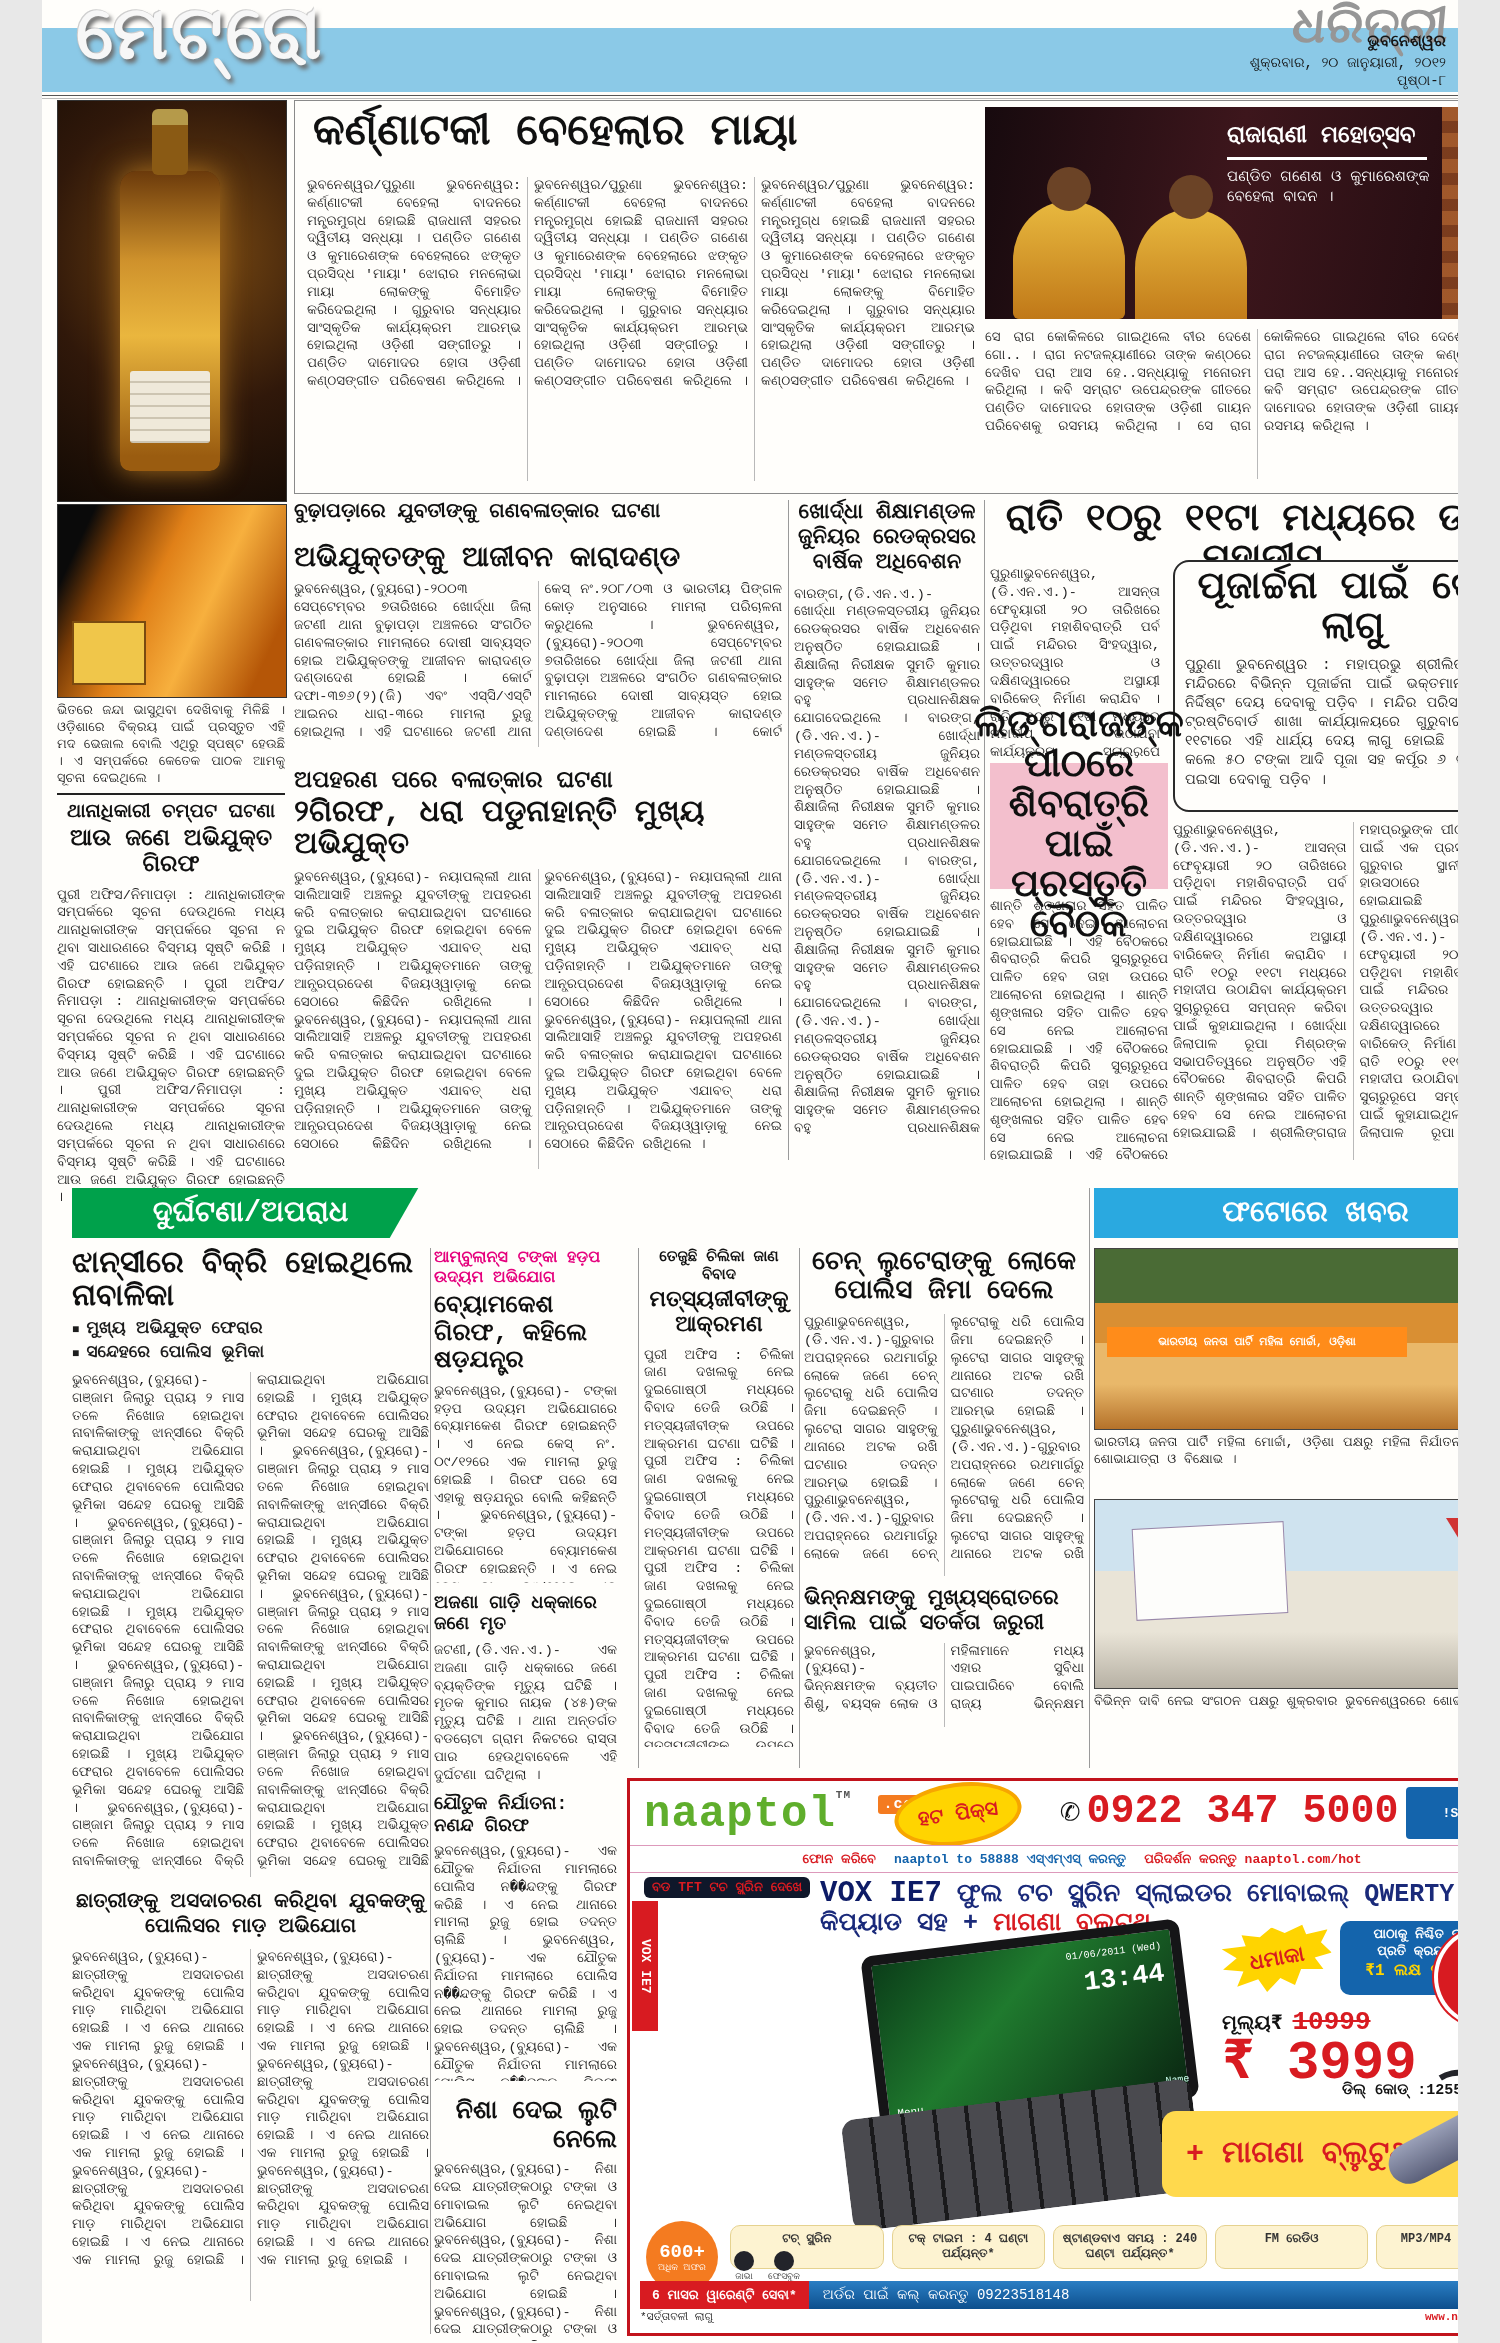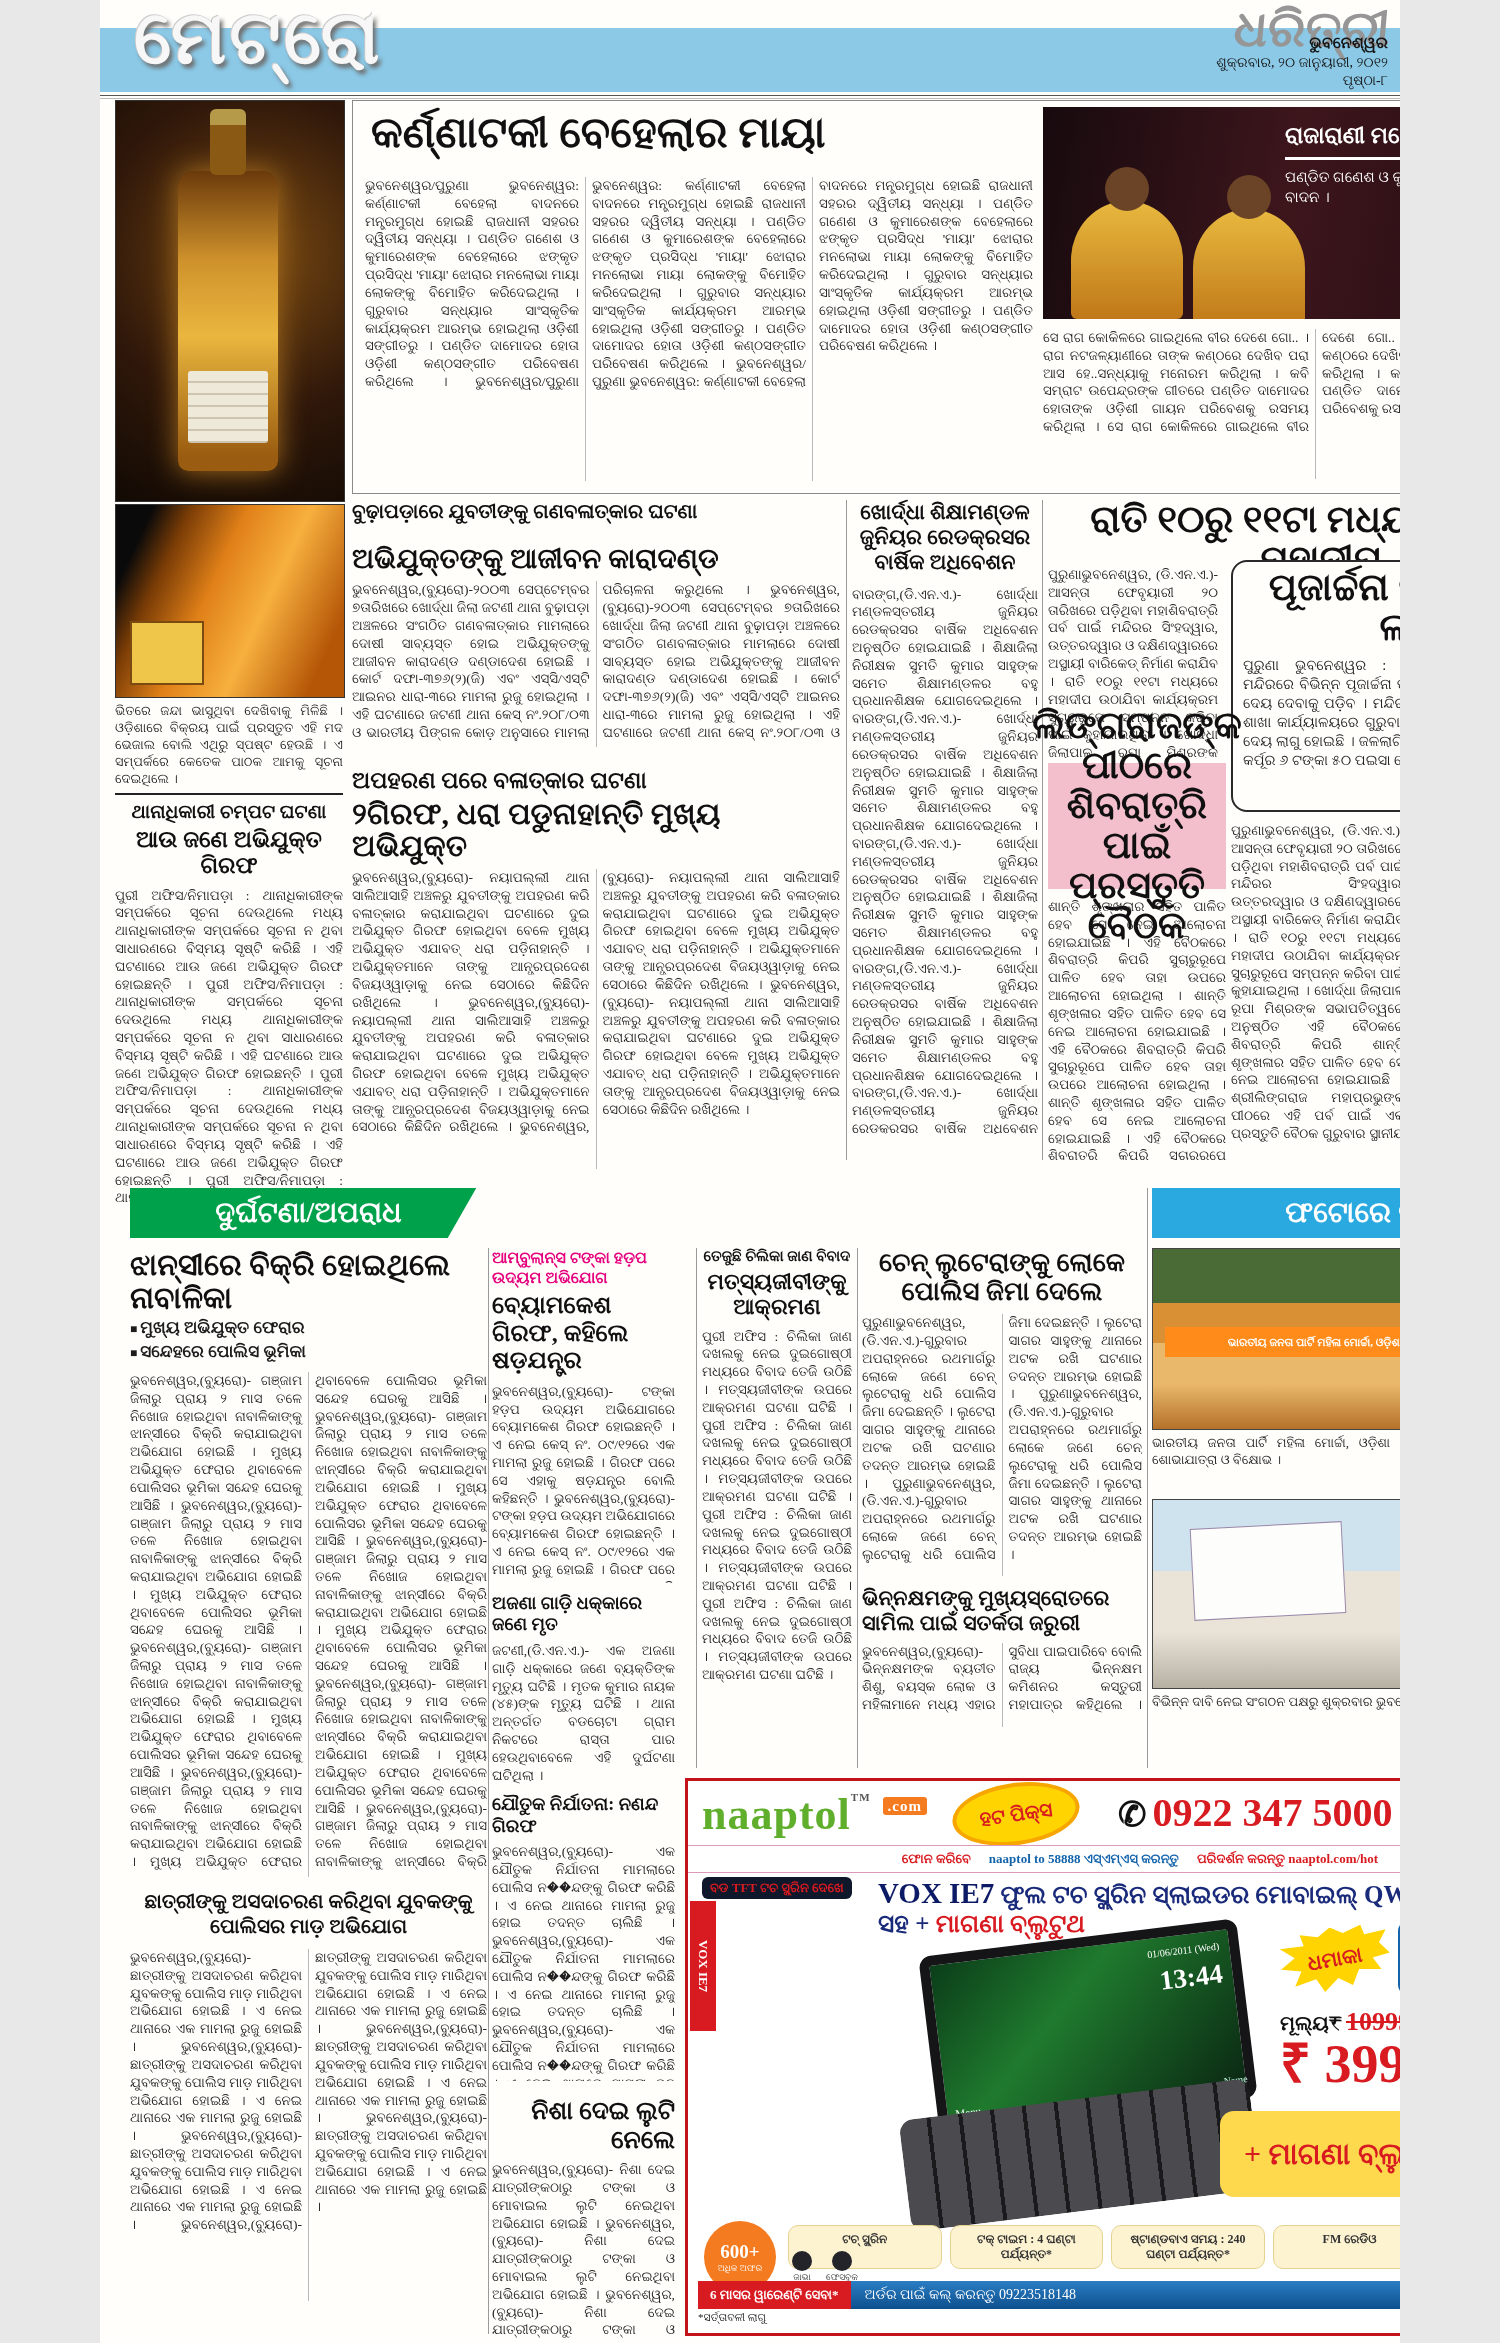--- a/index.html
+++ b/index.html
@@ -1,17 +1,17 @@
 <!DOCTYPE html>
 <html><head>
 <meta charset="utf-8">
 <style>
   html,body{margin:0;padding:0;background:#e8e8e8;}
-  #page{position:relative;width:1300px;height:2343px;background:#fffefb;margin:0 auto;
-        font-family:Liberation Serif, serif;color:#1c1c1c;overflow:hidden;}
+  #page{position:relative;width:1416px;height:2343px;background:#fffefb;margin:0 auto;
+        font-family:Liberation Mono, monospace;color:#1c1c1c;overflow:hidden;}
   .hl{font-weight:bold;color:#101010;}
   .bt{font-size:13.5px;line-height:1.32;text-align:justify;color:#1e1e1e;overflow:hidden;}
   .c2{column-count:2;column-gap:13px;column-rule:1px solid #b9b9b9;}
   .c3{column-count:3;column-gap:13px;column-rule:1px solid #b9b9b9;}
   .ctr{text-align:center;}
   
   #band{position:absolute;top:28px;left:0;width:1500px;height:64px;background:#8bc9e7;}
   #metro{position:absolute;top:-4px;left:34px;font-size:74px;font-weight:bold;color:#f7f7f7;
          letter-spacing:3px;text-shadow:3px 4px 4px #6e6e6e,-1px -1px 0 #cfcfcf;}
   #dharitri{position:absolute;top:0px;right:10px;font-size:50px;font-weight:bold;color:#969696;

